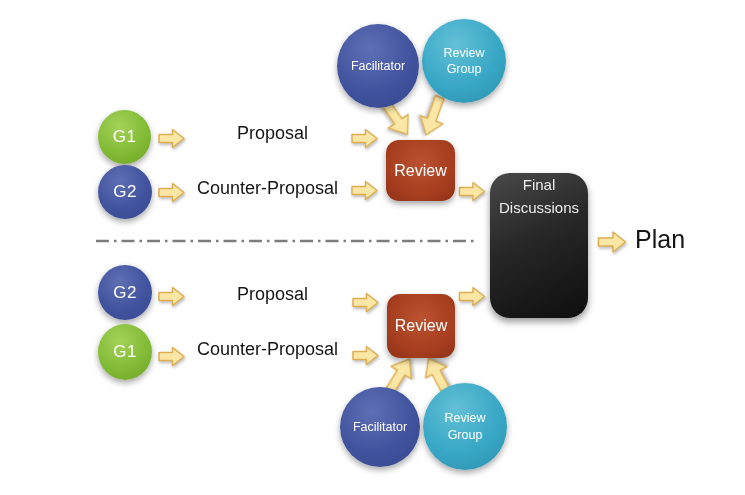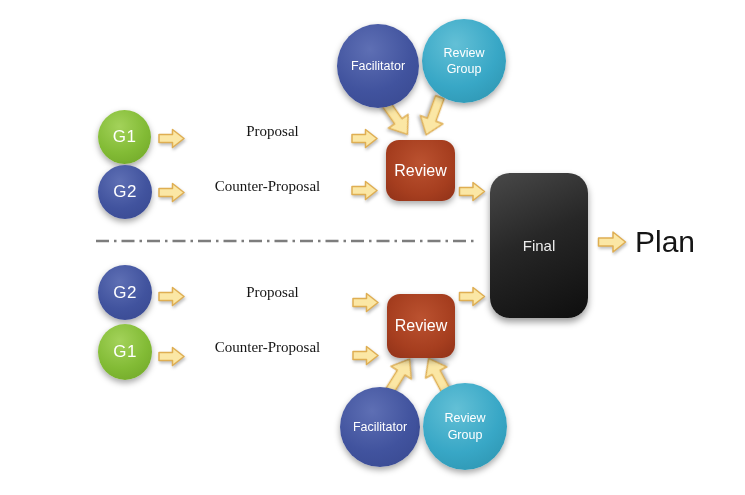--- a/index.html
+++ b/index.html
@@ -22,26 +22,26 @@
   .c-teal{background:radial-gradient(circle at 40% 30%, #63c0d6 0%, #38a7c6 55%, #2b90ab 100%);}
   .g-label{font-size:17px;letter-spacing:0.5px;}
   .small-label{font-size:12.5px;line-height:1.3;}
   .rbox{
     position:absolute;border-radius:13px;color:#fff;display:flex;align-items:center;justify-content:center;
     font-size:16px;box-shadow:0 3px 6px rgba(0,0,0,0.35);
     background:radial-gradient(circle at 50% 38%, #bb5230 0%, #a63e1f 62%, #8f3118 100%);
   }
   .final-box{
     position:absolute;border-radius:20px;color:#ececec;display:flex;flex-direction:column;
-    align-items:center;justify-content:center;font-size:15px;line-height:1.55;text-align:center;
+    align-items:center;justify-content:flex-start;font-size:15px;line-height:1.55;text-align:center;
     background:linear-gradient(155deg, #494949 0%, #272727 45%, #0e0e0e 100%);
     box-shadow:0 4px 7px rgba(0,0,0,0.4);
   }
-  .flow-text{position:absolute;font-size:15px;white-space:nowrap;text-align:center;font-family:Liberation Serif, serif;}
-  .plan-text{position:absolute;font-size:30px;white-space:nowrap;}
+  .flow-text{position:absolute;font-size:18px;white-space:nowrap;text-align:center;}
+  .plan-text{position:absolute;font-size:25px;white-space:nowrap;}
   .arrow{position:absolute;overflow:visible;filter:drop-shadow(1px 2px 1.5px rgba(0,0,0,0.25));}
   .arrow path{fill:var(--arrow-fill);stroke:var(--arrow-stroke);stroke-width:1.5;stroke-linejoin:round;}
   .divider{position:absolute;overflow:visible;}
   .divider line{stroke:var(--divider);stroke-width:2.4;stroke-dasharray:13 5 2.5 5;}
 </style>
 </head>
 <body>
 
 <div class="stage">
 
@@ -100,20 +100,21 @@
   </svg>
 
   <div class="rbox" style="left:386px;top:140px;width:69px;height:61px;">
     <span>Review</span>
   </div>
   <div class="rbox" style="left:387px;top:294px;width:68px;height:64px;">
     <span>Review</span>
   </div>
   <div class="final-box" style="left:490px;top:173px;width:98px;height:145px;">
     <span>Final</span>
+    <span>Discussions</span>
   </div>
 
   <div class="circle c-teal small-label" style="left:422px;top:19px;width:84px;height:84px;z-index:2;">
     <span>
       <span style="display:block;">Review</span>
       <span style="display:block;">Group</span>
     </span>
   </div>
   <div class="circle c-blue small-label" style="left:337px;top:24px;width:82px;height:84px;z-index:3;">
     <span>Facilitator</span>

